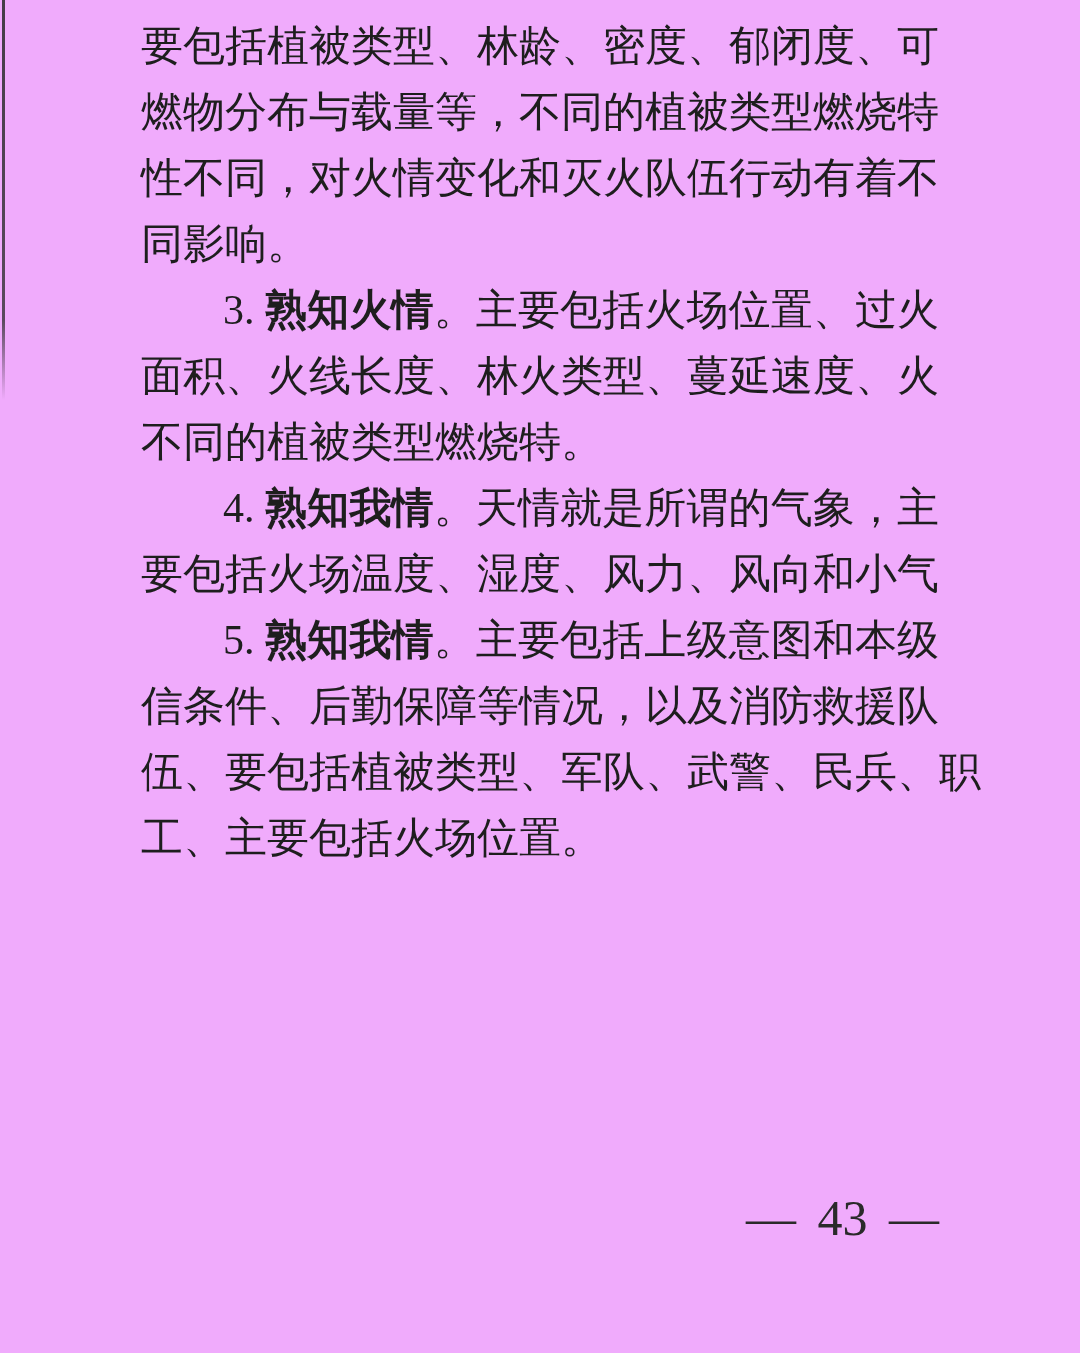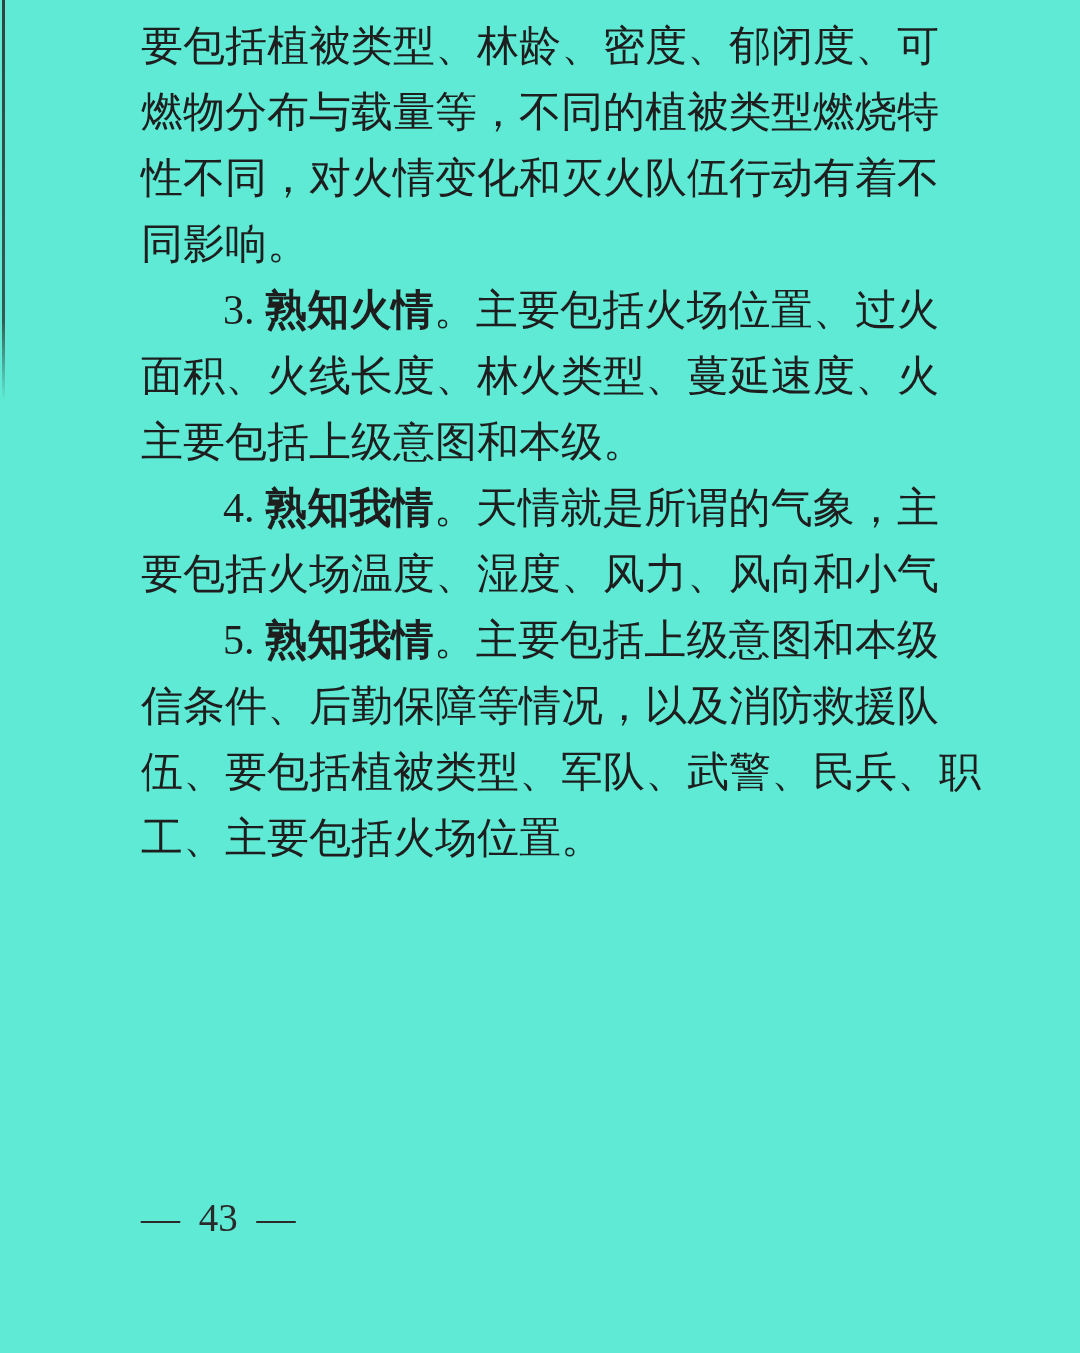--- a/index.html
+++ b/index.html
@@ -10,21 +10,21 @@
     width: 1080px;
     height: 1353px;
     background: #ffffff;
     position: relative;
     overflow: hidden;
     font-family: "Liberation Serif", "DejaVu Serif", serif;
   }
   .page {
     position: absolute;
     inset: 0;
-    background: #5eead4;
+    background: #f0abfc;
   }
   
   .scan-edge {
     position: absolute;
     left: 2px;
     top: 0;
     width: 3px;
     height: 400px;
     background: linear-gradient(to bottom,
       rgba(40,40,40,0.85) 0%,
@@ -65,22 +65,22 @@
     text-align: right;
   }
   .seg.bold {
     font-weight: bold;
   }
   .footer {
     position: absolute;
     left: 141px;
     top: 1196px;
     width: 798px;
-    text-align: left;
-    font-size: 39px;
+    text-align: right;
+    font-size: 50px;
     line-height: 44px;
     word-spacing: 9px;
     color: #2a2a2a;
   }
 </style>
 </head>
 <body>
 
 <div class="page">
 
@@ -104,21 +104,21 @@
     </div>
 
     <div class="para">
       <div class="line justify indent">
         <span class="seg">3. </span><span class="seg bold">熟知火情</span><span class="seg">。主要包括火场位置、过火</span>
       </div>
       <div class="line justify">
         <span class="seg">面积、火线长度、林火类型、蔓延速度、火</span>
       </div>
       <div class="line leftend">
-        <span class="seg">主要包括上级意图和本级。</span>
+        <span class="seg">不同的植被类型燃烧特。</span>
       </div>
     </div>
 
     <div class="para">
       <div class="line justify indent">
         <span class="seg">4. </span><span class="seg bold">熟知我情</span><span class="seg">。天情就是所谓的气象，主</span>
       </div>
       <div class="line justify">
         <span class="seg">要包括火场温度、湿度、风力、风向和小气</span>
       </div>

